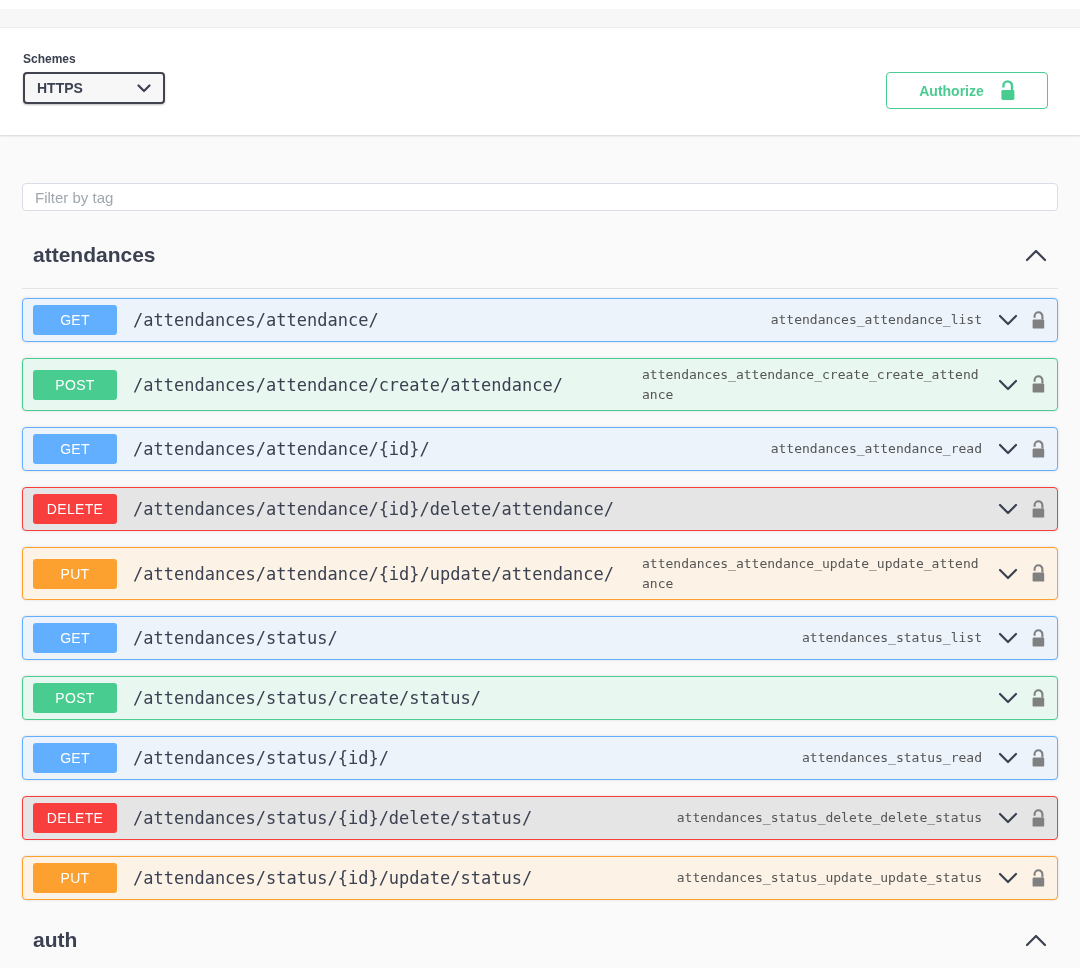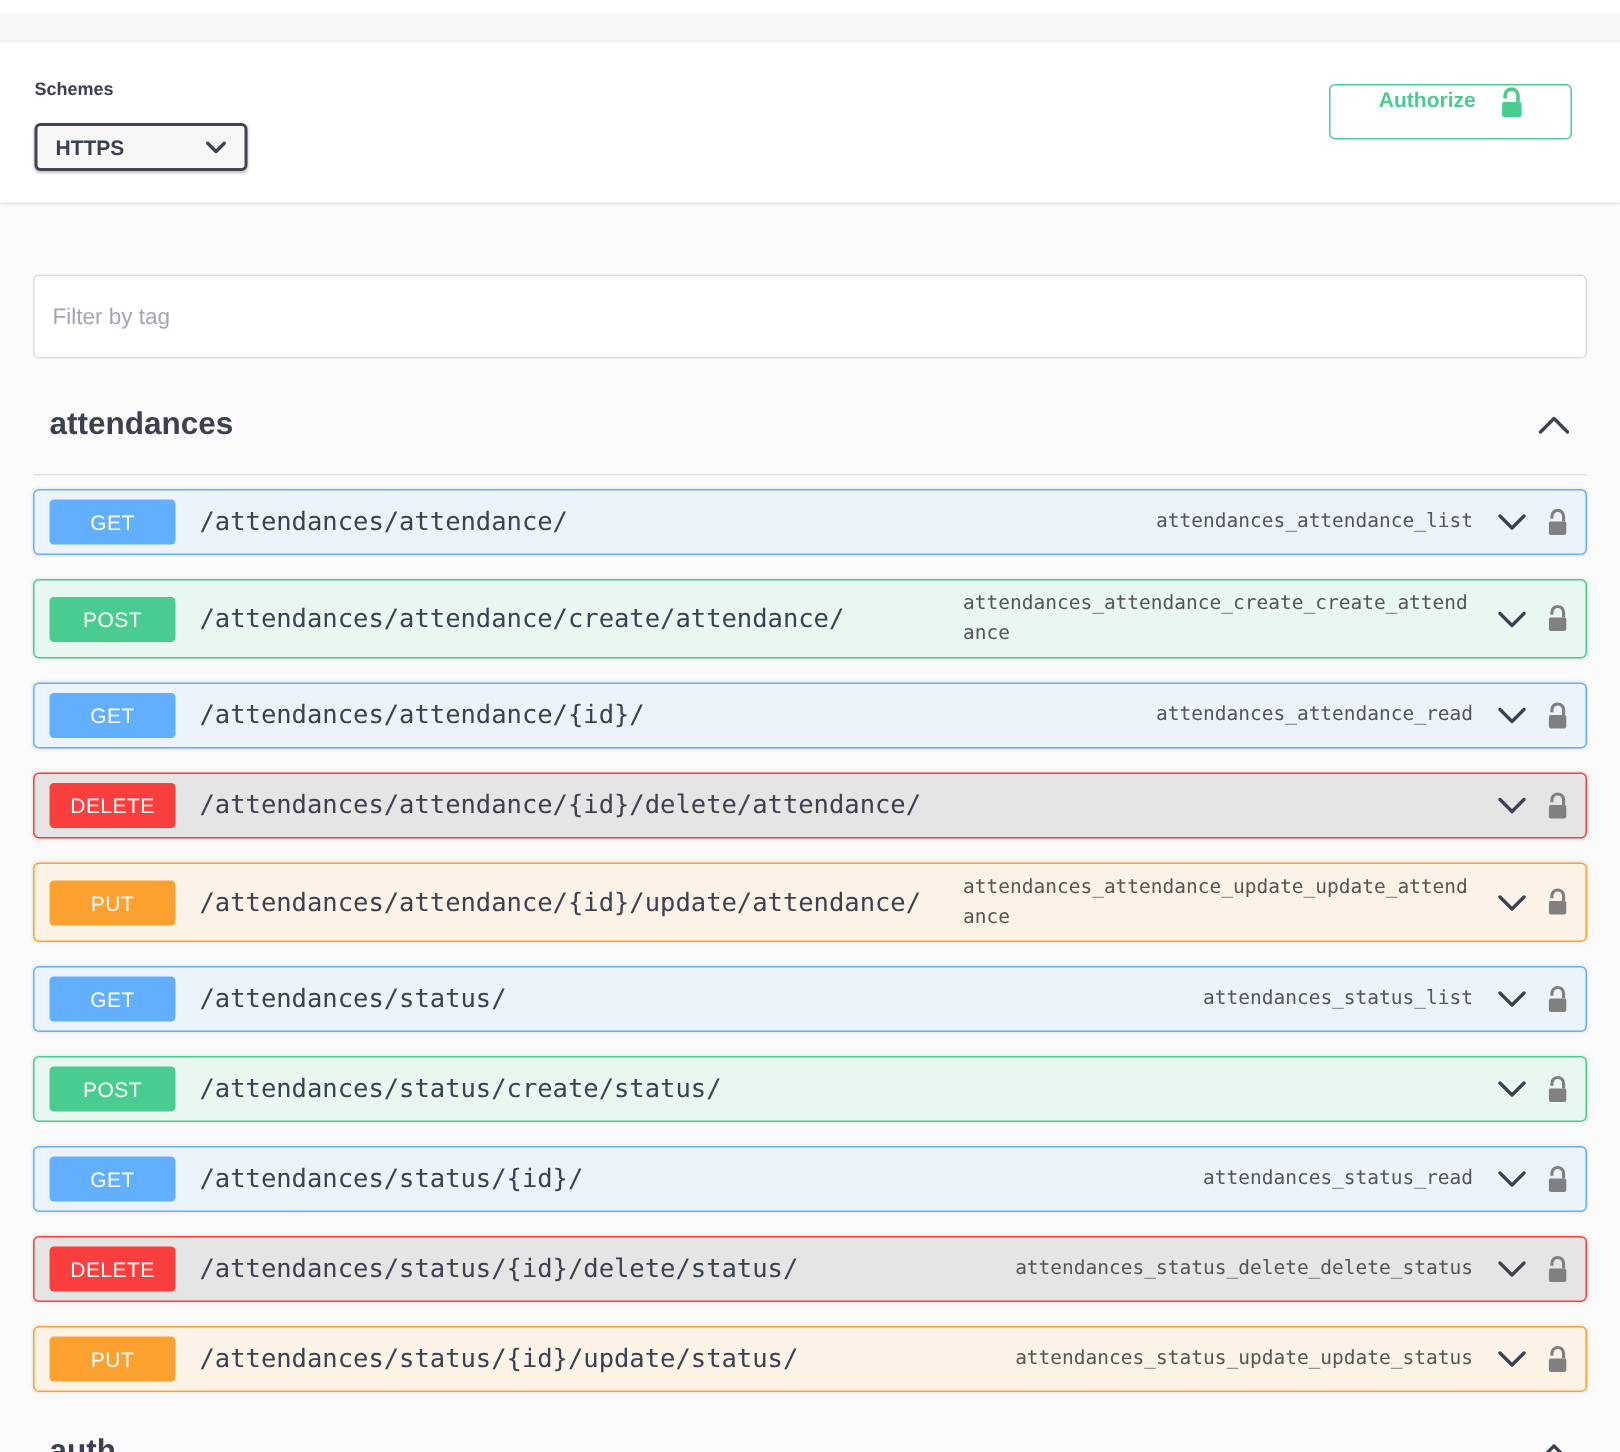--- a/index.html
+++ b/index.html
@@ -12,39 +12,39 @@
   }
   .top-white { height:9px; background:#ffffff; }
   .top-gray  { height:19px; background:#f7f7f7; border-bottom:1px solid #efefef; }
 
   
   .scheme-container {
     position:relative; height:107px; background:#ffffff;
     box-shadow:0 1px 2px 0 rgba(0,0,0,0.15);
     padding:24px 0 0 23px;
   }
-  .schemes-label { font-size:12px; font-weight:bold; color:#3b4151; margin-bottom:16px; }
+  .schemes-label { font-size:12px; font-weight:bold; color:#3b4151; margin-bottom:6px; }
   .scheme-select {
     width:142px; height:32px; border:2px solid #41444e; border-radius:4px;
     background:#f7f7f7; display:flex; align-items:center; justify-content:space-between;
     padding:0 12px; font-size:14px; font-weight:bold; color:#3b4151;
     box-shadow:0 1px 2px 0 rgba(0,0,0,0.25); cursor:pointer;
   }
   .authorize-btn {
-    position:absolute; right:32px; top:28px; width:162px; height:37px;
+    position:absolute; right:32px; top:44px; width:162px; height:37px;
     border:1px solid #49cc90; border-radius:4px; background:transparent;
     color:#49cc90; font-weight:bold; font-size:14px;
-    display:flex; align-items:flex-start; justify-content:center; gap:14px;
+    display:flex; align-items:center; justify-content:center; gap:14px;
     font-family:"Liberation Sans", sans-serif; cursor:pointer;
   }
 
   
   .main { background:#fafafa; height:833px; padding-top:48px; }
   .filter-input {
-    display:block; margin:0 22px 20px; width:1036px; height:56px;
+    display:block; margin:0 22px 20px; width:1036px; height:28px;
     border:1px solid #d8dde7; border-radius:4px; background:#fff;
     padding:0 12px; font-size:15px; color:#3b4151; outline:none;
     font-family:"Liberation Sans", sans-serif;
   }
   .filter-input::placeholder { color:#a0a7b0; }
 
   .section-header {
     display:flex; align-items:center; justify-content:space-between;
     margin:0 22px; padding:12px 11px 21px 11px; cursor:pointer;
   }

